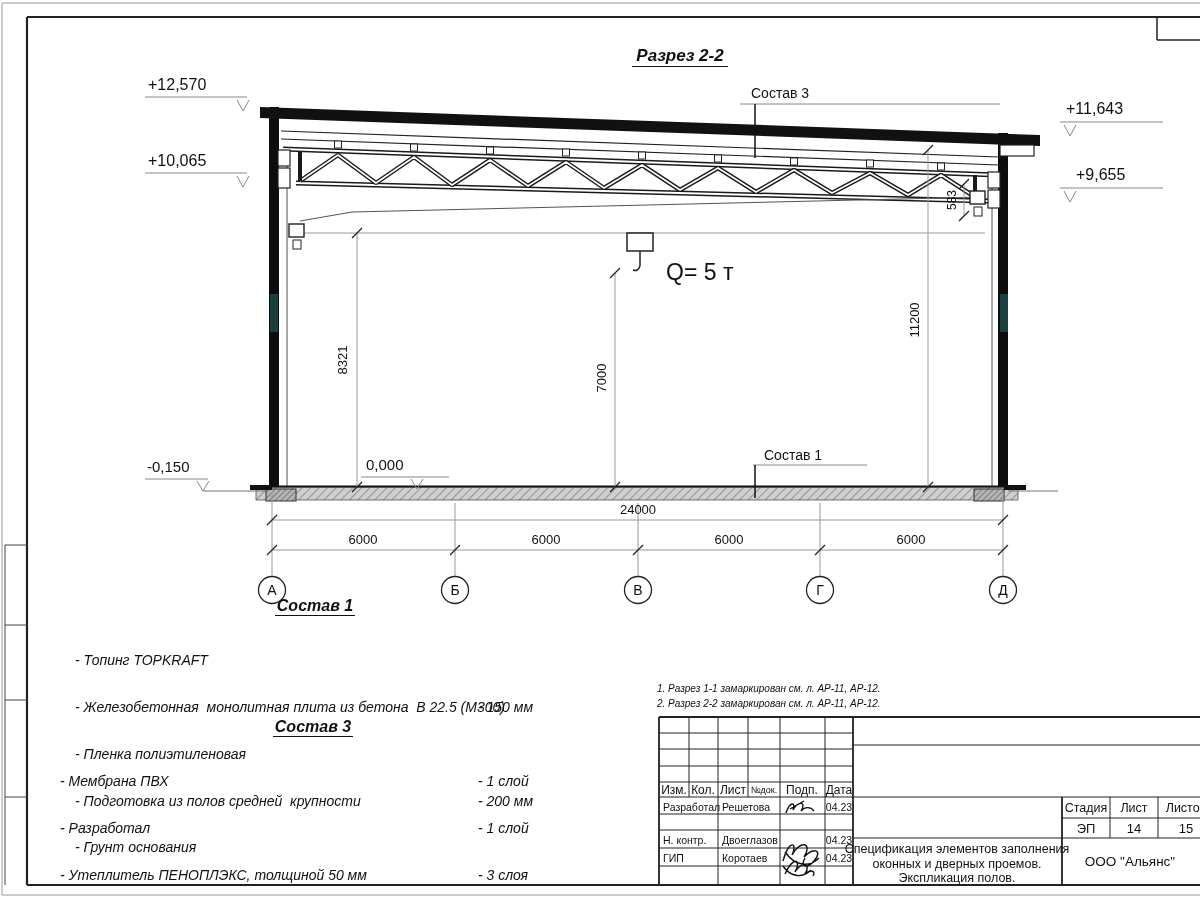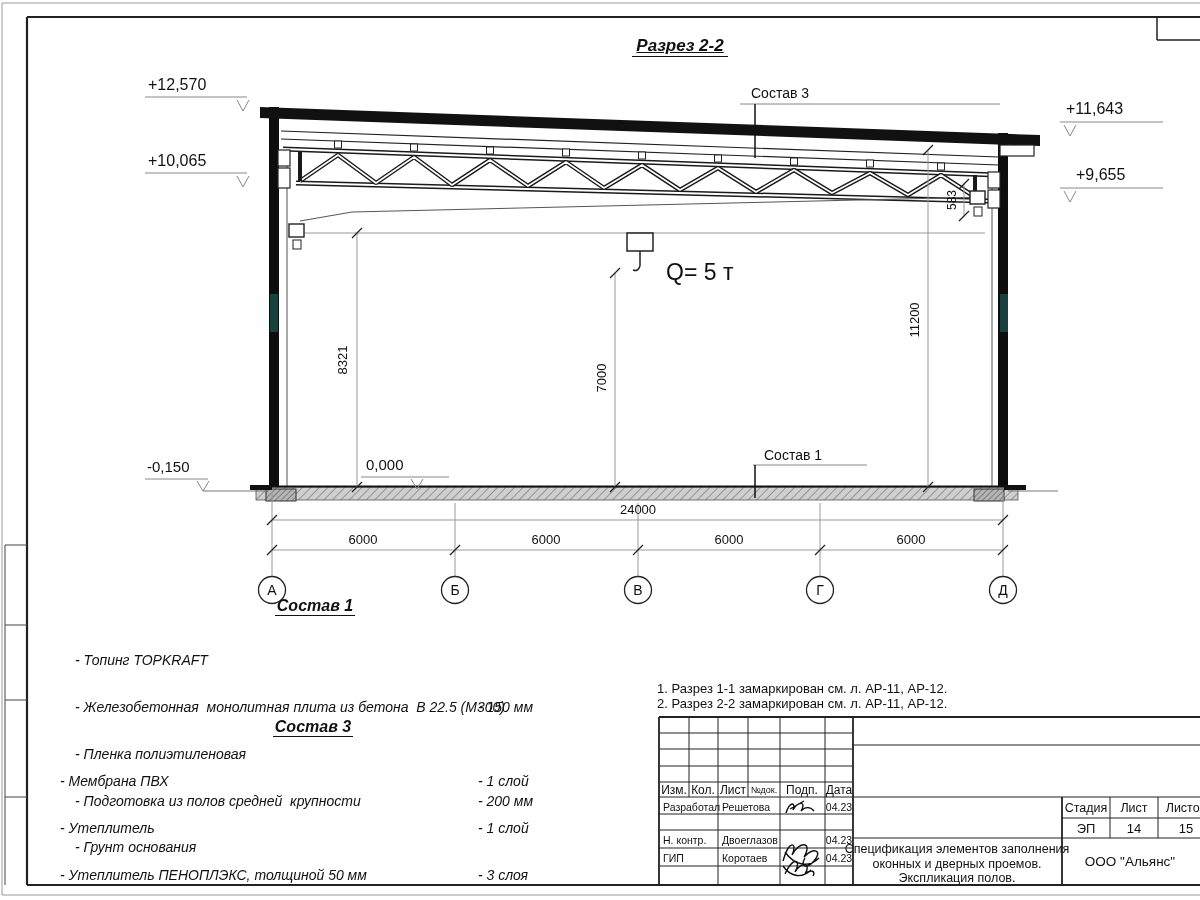--- a/index.html
+++ b/index.html
@@ -11,21 +11,21 @@
   .dwg-title span{border-bottom:1.5px solid #111;padding:0 4px 1px 4px;}
   .sostav-head{font-size:16px;font-style:italic;font-weight:bold;text-align:center;}
   .sostav-head span{border-bottom:1.4px solid #111;padding:0 2px 1px 2px;}
   .sostav-list{margin-top:7px;font-size:14px;line-height:15.6px;white-space:pre;}
   .srow{display:flex;font-style:italic;}
   .srow .nm{flex:0 0 auto;}
   .srow .val{position:absolute;}
   .s1 .val{left:403px;}
   .s3 .val{left:418px;}
   .srow{position:relative;}
-  .notes{font-size:13px;line-height:15px;}
+  .notes{font-size:10px;line-height:15px;font-style:italic;}
 </style>
 </head>
 <body>
 
 <div class="sheet">
 
 <svg class="abs" style="left:0;top:0" width="1200" height="900" viewBox="0 0 1200 900">
   <defs>
     <pattern id="hatch" width="6" height="6" patternUnits="userSpaceOnUse" patternTransform="rotate(45)">
       <rect width="6" height="6" fill="#cfcfcf"></rect>
@@ -212,40 +212,40 @@
 
   <text x="1086" y="812" font-size="12.5" text-anchor="middle">Стадия</text>
   <text x="1134" y="812" font-size="12.5" text-anchor="middle">Лист</text>
   <text x="1186" y="812" font-size="12.5" text-anchor="middle">Листов</text>
   <text x="1086" y="833" font-size="13" text-anchor="middle">ЭП</text>
   <text x="1134" y="833" font-size="13" text-anchor="middle">14</text>
   <text x="1186" y="833" font-size="13" text-anchor="middle">15</text>
   <text x="1130" y="866" font-size="13.5" text-anchor="middle">ООО "Альянс"</text>
 </svg>
 
-<div class="abs dwg-title" style="left:600px;top:36px;width:160px;text-decoration:underline;">
+<div class="abs dwg-title" style="left:600px;top:46px;width:160px;">
   <span>Разрез 2-2</span>
 </div>
 
 <div class="abs" style="left:75px;top:597px;width:500px;">
   <div class="sostav-head" style="width:480px;"><span>Состав 1</span></div>
   <div class="sostav-list s1">
     <div class="srow"><span class="nm">- Топинг TOPKRAFT</span><span class="val"></span></div>
     <div class="srow"><span class="nm">- Железобетонная  монолитная плита из бетона  В 22.5 (М300)</span><span class="val">- 150 мм</span></div>
     <div class="srow"><span class="nm">- Пленка полиэтиленовая</span><span class="val"></span></div>
     <div class="srow"><span class="nm">- Подготовка из полов средней  крупности</span><span class="val">- 200 мм</span></div>
     <div class="srow"><span class="nm">- Грунт основания</span><span class="val"></span></div>
   </div>
 </div>
 
 <div class="abs" style="left:60px;top:718px;width:520px;">
   <div class="sostav-head" style="width:506px;"><span>Состав 3</span></div>
   <div class="sostav-list s3">
     <div class="srow"><span class="nm">- Мембрана ПВХ</span><span class="val">- 1 слой</span></div>
-    <div class="srow"><span class="nm">- Утеплитель</span><span class="val">- 1 слой</span></div>
+    <div class="srow"><span class="nm">- Разработал</span><span class="val">- 1 слой</span></div>
     <div class="srow"><span class="nm">- Утеплитель ПЕНОПЛЭКС, толщиной 50 мм</span><span class="val">- 3 слоя</span></div>
     
     
     
     
     
   </div>
 </div>
 
 <div class="abs notes" style="left:657px;top:681px;width:320px;">

